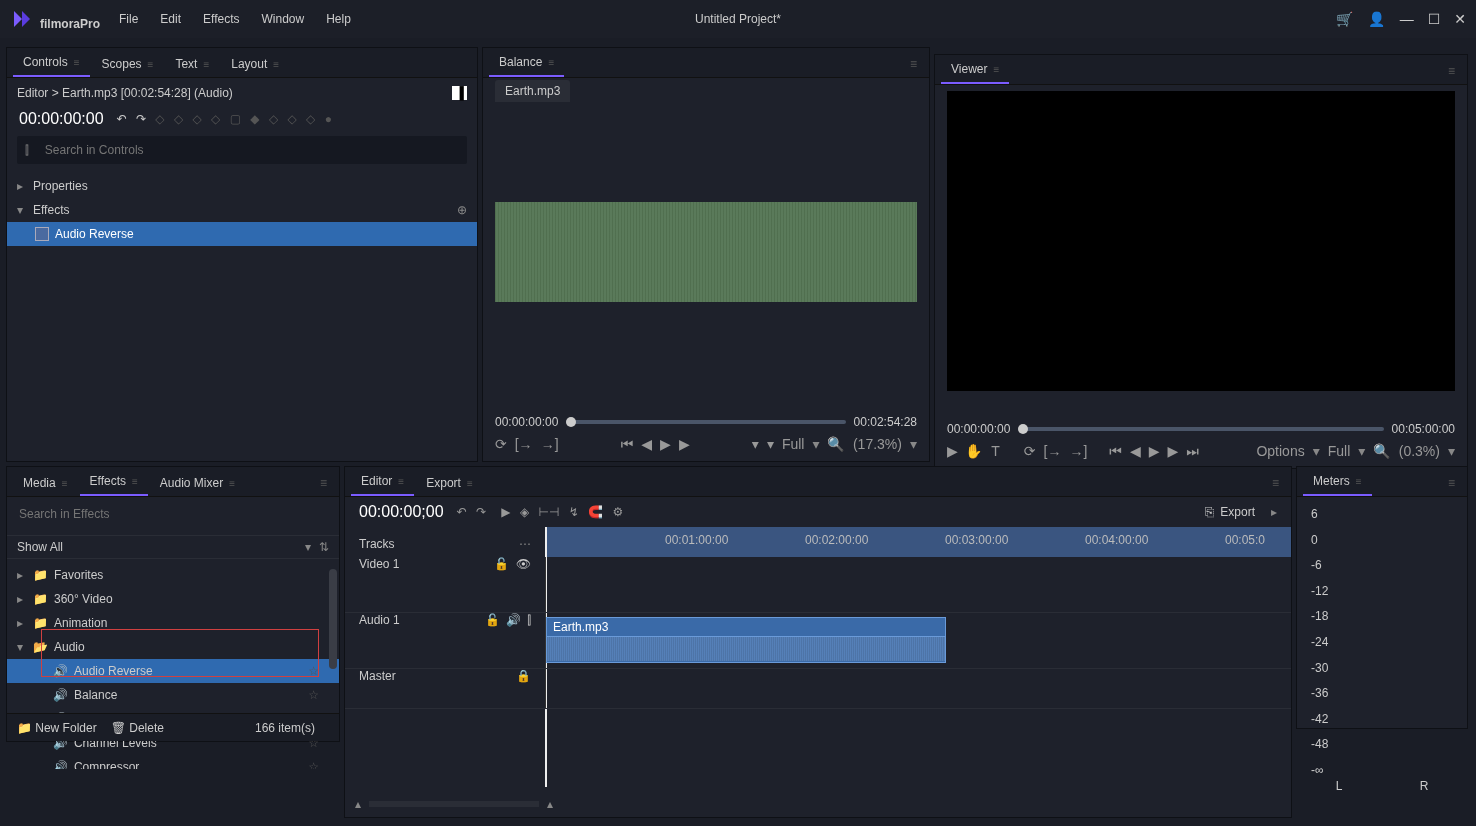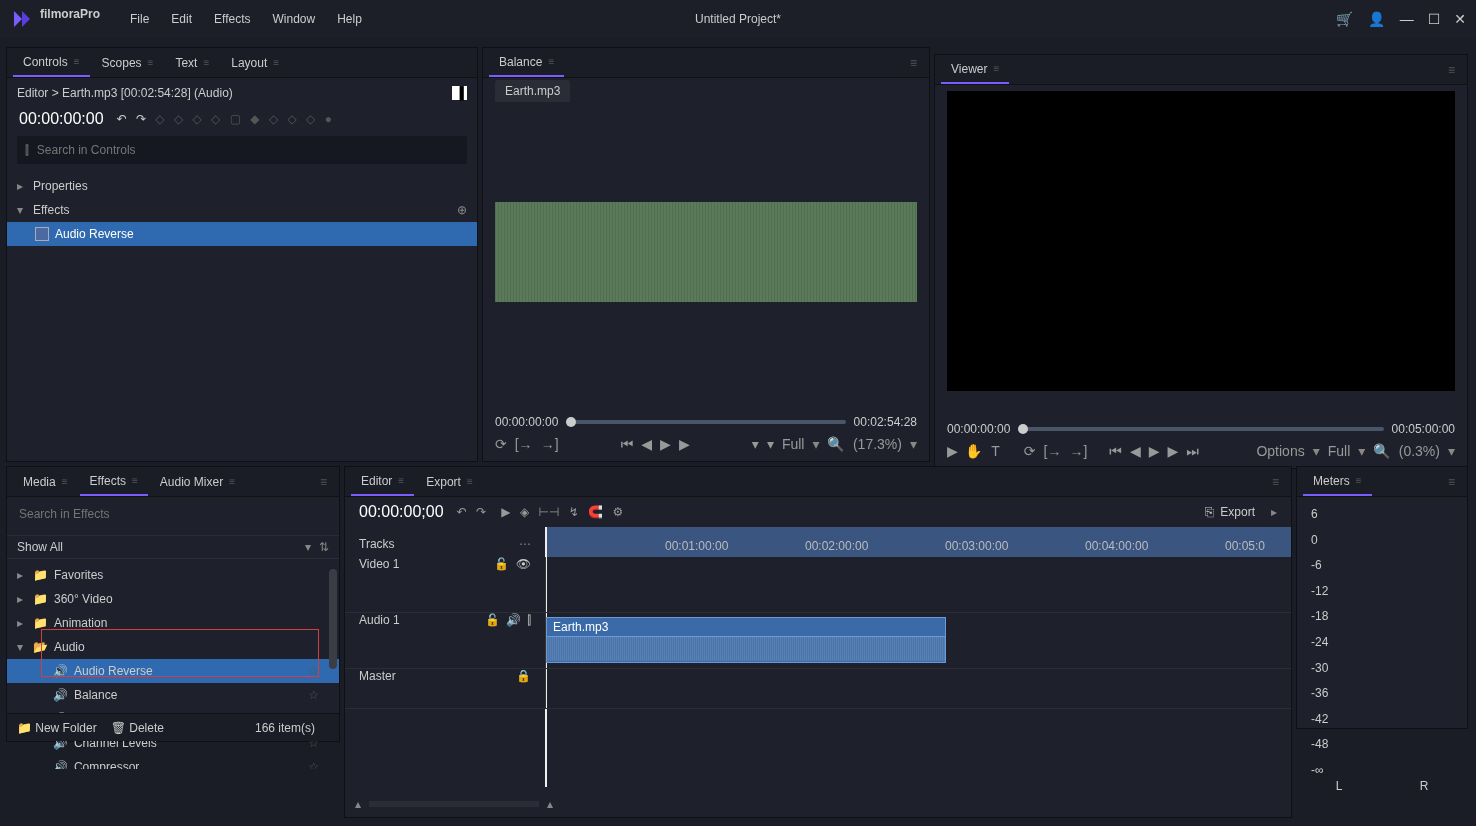--- a/index.html
+++ b/index.html
@@ -1,41 +1,41 @@
 <!DOCTYPE html>
 <html><head>
 <meta charset="utf-8">
 <style>
 *{margin:0;padding:0;box-sizing:border-box;font-family:Arial,sans-serif;font-size:12px;color:#ccc;user-select:none}
 body{background:#1a1d26;width:1476px;height:826px;overflow:hidden;position:relative}
 .topbar{height:38px;background:#1c1f28;display:flex;align-items:center;padding:0 10px;position:relative}
-.logo{display:flex;align-items:flex-start;gap:6px;font-size:18px;font-weight:bold;color:#fff;margin-right:30px}
+.logo{display:flex;align-items:flex-end;gap:6px;font-size:18px;font-weight:bold;color:#fff;margin-right:19px}
 .logo svg{width:24px;height:24px}
 .menu{display:flex;gap:22px}
 .menu-item{color:#ccc;cursor:pointer}
 .project-title{position:absolute;left:50%;transform:translateX(-50%);color:#ccc}
 .win-icons{position:absolute;right:10px;display:flex;gap:14px;align-items:center}
 .win-icons span{cursor:pointer;font-size:14px}
 .panel{background:#1e212b;border:1px solid #0e1015;position:absolute}
-.panel-tabs{height:30px;background:#1a1d26;display:flex;align-items:center;padding:0 6px;gap:2px;border-bottom:1px solid #111}
+.panel-tabs{height:30px;background:#1a1d26;display:flex;align-items:flex-end;padding:0 6px;gap:2px;border-bottom:1px solid #111}
 .tab{padding:6px 10px;color:#aaa;cursor:pointer;display:flex;align-items:center;gap:6px}
 .tab.active{color:#fff;border-bottom:2px solid #7b5cff}
 .tab .hamb{color:#555;font-size:10px}
 #p-controls{left:6px;top:47px;width:472px;height:415px}
 #p-trimmer{left:482px;top:47px;width:448px;height:415px}
 #p-viewer{left:934px;top:54px;width:534px;height:415px}
 #p-effects{left:6px;top:466px;width:334px;height:276px}
 #p-editor{left:344px;top:466px;width:948px;height:352px}
 #p-meters{left:1296px;top:466px;width:172px;height:263px}
 .subheader{height:30px;display:flex;align-items:center;justify-content:space-between;padding:0 10px;color:#ccc}
 .tc-row{display:flex;align-items:center;gap:10px;padding:2px 12px}
 .timecode{font-size:16px;color:#fff}
 .icon-row span{color:#555;font-size:12px;margin:0 3px;cursor:pointer}
 .search-bar{margin:6px 10px;height:28px;background:#151821;display:flex;align-items:center;padding:0 8px;border-radius:2px}
-.search-bar input{background:transparent;border:none;outline:none;color:#888;flex:1;margin-left:8px}
+.search-bar input{background:transparent;border:none;outline:none;color:#888;flex:1;margin-left:16px}
 .tree{padding:4px 0;color:#ccc}
 .tree-row{display:flex;align-items:center;height:24px;padding:0 10px;cursor:pointer;gap:6px}
 .tree-row.sub{padding-left:28px}
 .tree-row .caret{width:10px;color:#888}
 .tree-row.selected{background:#2f6ab0;color:#fff}
 .tree-row.selected *{color:#fff}
 .plus-btn{margin-left:auto;color:#888}
 .clip-icon{width:14px;height:14px;background:#4a6aa0;border:1px solid #aab}
 .trimmer-body{padding:0 12px}
 .trimmer-clip{background:#2a2d36;padding:4px 10px;border-radius:3px 3px 0 0;display:inline-block;margin-top:2px}
@@ -57,21 +57,21 @@
 .effect-row.selected{background:#2f6ab0}
 .redbox{position:absolute;border:1px solid #d04040;pointer-events:none}
 .bottom-bar{position:absolute;bottom:0;left:0;right:0;height:28px;background:#1a1d26;display:flex;align-items:center;padding:0 10px;gap:14px;border-top:1px solid #111}
 .bottom-bar .count{margin-left:auto;margin-right:14px}
 #p-editor .ed-top{display:flex;align-items:center;gap:10px;padding:6px 14px}
 #p-editor .ed-top .icon-row span{color:#999}
 .export-btn{margin-left:auto;display:flex;align-items:center;gap:6px;color:#ccc;cursor:pointer}
 .timeline-head{display:flex;height:30px}
 .track-label-col{width:200px;padding:6px 14px;display:flex;align-items:flex-end;justify-content:space-between}
 .ruler{flex:1;background:#3a5580;position:relative;height:30px;font-size:10px;color:#bbb}
-.ruler-tick{position:absolute;top:12px;color:#bbb}
+.ruler-tick{position:absolute;top:6px;color:#bbb}
 .playhead{position:absolute;left:0;top:0;width:2px;height:260px;background:#eee}
 .tracks-area{position:relative}
 .track-row{display:flex;height:56px;border-bottom:1px solid #2a2d36}
 .track-row.sm{height:40px}
 .track-row .lbl{width:200px;display:flex;align-items:flex-start;padding:0 14px;gap:8px}
 .track-row .lbl .icons{margin-left:auto;display:flex;gap:6px;color:#888}
 .track-row .lane{flex:1;position:relative;border-left:1px solid #333}
 .audio-clip{position:absolute;left:0;top:4px;height:46px;width:400px;background:#3a6aa8;border:1px solid #6a9ad8}
 .audio-clip .title{background:#3a6aa8;padding:2px 6px;color:#fff;border-bottom:1px solid #6a9ad8}
 .audio-clip .wv{height:24px;background:#5580b8;position:relative;overflow:hidden}

